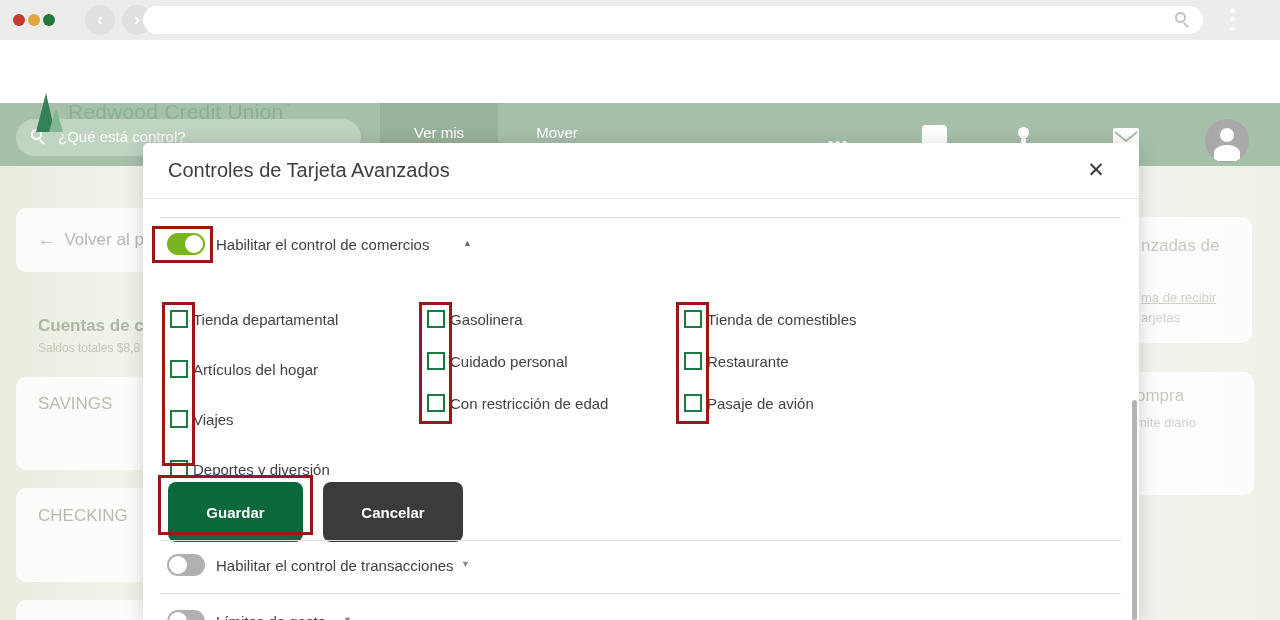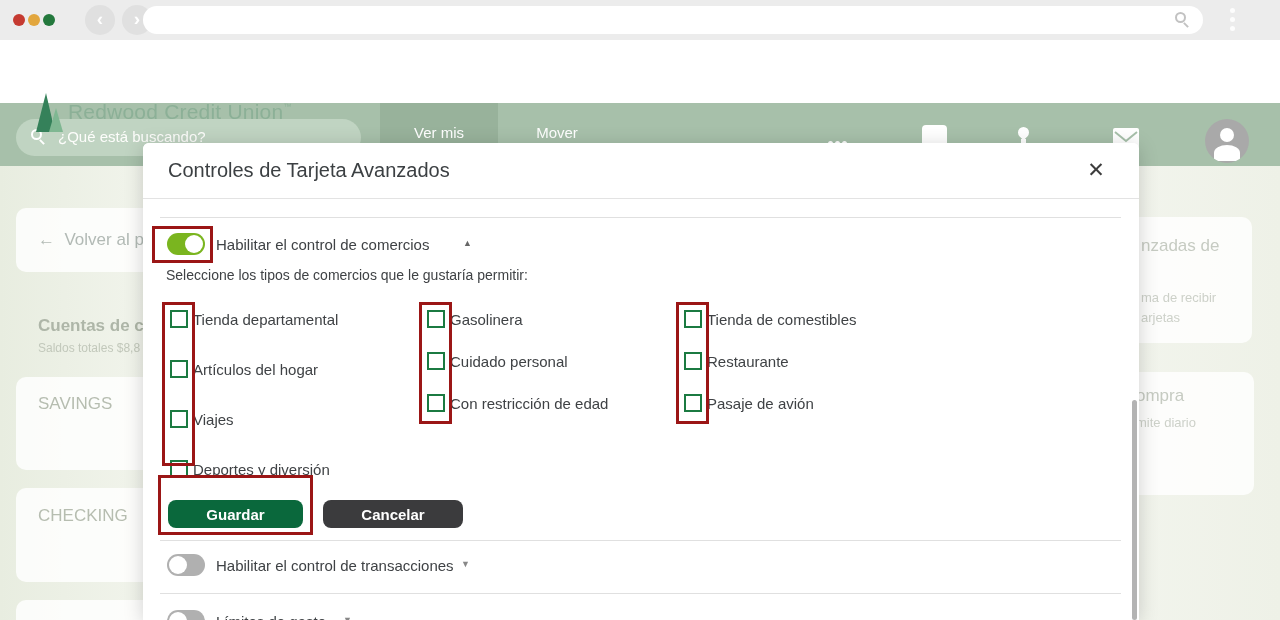--- a/index.html
+++ b/index.html
@@ -63,21 +63,21 @@
   #back-link { left:38px; top:64px; font-size:17px; color:#b2bab5; }
   #accounts-heading { left:38px; top:150px; font-size:17px; font-weight:bold; color:#aeb6a8; }
   #accounts-sub { left:38px; top:175px; font-size:12px; color:#c2c8bb; }
   #savings-card { left:16px; top:211px; width:185px; height:93px; }
   #savings-label { left:38px; top:228px; font-size:17px; }
   #checking-card { left:16px; top:322px; width:185px; height:94px; }
   #checking-label { left:38px; top:340px; font-size:17px;text-align:center; }
   #extra-card { left:16px; top:434px; width:185px; height:40px; }
   #right-card1 { left:1102px; top:51px; width:150px; height:126px; }
   #rc1-title { left:1141px; top:70px; font-size:17px; color:#c6cbc2; }
-  #rc1-l1 { left:1141px; top:124px; font-size:13px; color:#cdd1c9; }
+  #rc1-l1 { left:1141px; top:124px; font-size:13px; color:#cdd1c9;text-decoration:underline; }
   #rc1-l2 { left:1141px; top:144px; font-size:13px; color:#cdd1c9; }
   #right-card2 { left:1102px; top:206px; width:152px; height:123px; }
   #rc2-title { left:1136px; top:220px; font-size:17px; color:#c6cbc2; }
   #rc2-l1 { left:1136px; top:249px; font-size:13px; color:#cdd1c9; }
 
   
   #modal { left:143px; top:143px; width:996px; height:477px; background:#fff; z-index:10;
     border-radius:6px 6px 0 0; box-shadow:0 3px 20px rgba(0,0,0,0.18); overflow:hidden; }
   #modal-header { left:0; top:0; width:996px; height:56px; border-bottom:1px solid #e3e3e3; background:#fff; }
   #modal-title { left:25px; top:16px; font-size:20px; color:#3c4043; }
@@ -104,21 +104,21 @@
   #spending-caret { left:200px; top:472px; font-size:9px; color:#888; }
 
   .cb-col { display:flex; flex-direction:column; gap:24px; }
   #cb-col1 { left:27px; top:167px;gap:32px; }
   #cb-col2 { left:284px; top:167px;justify-content:space-between; }
   #cb-col3 { left:541px; top:167px; }
   .cb-item { display:flex; align-items:center; height:18px; }
   .cb { width:18px; height:18px; border:2px solid #1b7a41; background:#fff; flex:0 0 18px; }
   .cb-label { margin-left:5px; font-size:15px; color:#3f4245; white-space:nowrap; }
 
-  .btn { top:357px; height:28px; border:none; border-radius:8px; color:#fff;
+  .btn { top:339px; height:60px; border:none; border-radius:8px; color:#fff;
     font-family:"Liberation Sans", sans-serif; font-size:15px; font-weight:bold; }
   #save-btn { left:25px; width:135px; background:#0a683c; }
   #cancel-btn { left:180px; width:140px; background:#3b3b3d; }
 
   .annot { border:3px solid #9b1616; z-index:12; }
   #rb-toggle { left:9px; top:83px; width:61px; height:37px; }
   #rb-col1 { left:19px; top:159px; width:33px; height:164px; }
   #rb-col2 { left:276px; top:159px; width:33px; height:122px; }
   #rb-col3 { left:533px; top:159px; width:33px; height:122px; }
   #rb-save { left:15px; top:332px; width:155px; height:60px; }
@@ -154,21 +154,21 @@
     <span class="abs" id="logo-tri2"></span>
     <span class="abs" id="logo-text"><span>Redwood Credit Union</span><span id="logo-tm">™</span></span>
   </div>
 
   <div id="navbar" class="abs">
     <div class="abs" id="nav-search">
       <span class="abs" id="nav-search-icon">
           <i class="lens"></i>
           <i class="handle"></i>
         </span>
-      <span class="abs" id="nav-search-text">¿Qué está buscando?</span>
+      <span class="abs" id="nav-search-text">¿Qué está control?</span>
     </div>
     <div class="abs nav-tab" id="tab-vermis">Ver mis</div>
     <div class="abs nav-tab" id="tab-mover">Mover</div>
     <div class="abs navdots" style="left:828px; top:29px;"><i></i><i></i><i></i></div>
     <div class="abs" id="icon-card"></div>
     <div class="abs" id="icon-pin"></div>
     <div class="abs" id="icon-pin-dot"></div>
     <div class="abs" id="icon-mail">
       <svg width="26" height="20">
           <polyline points="2,4 13,13 24,4" fill="none" stroke="#a7c0aa" stroke-width="2"></polyline>
@@ -205,21 +205,20 @@
       <div class="abs" id="modal-close">✕</div>
     </div>
 
     <div class="abs divider" id="div1"></div>
 
     <div class="abs toggle on" id="toggle-merchant">
         <span class="knob"></span>
       </div>
     <div class="abs row-label" id="merchant-label">Habilitar el control de comercios</div>
     <div class="abs" id="merchant-caret">▲</div>
-    <div class="abs" id="merchant-sub">Seleccione los tipos de comercios que le gustaría permitir:</div>
 
     <div class="abs cb-col" id="cb-col1">
       <div class="cb-item">
         <span class="cb"></span>
         <span class="cb-label">Tienda departamental</span>
       </div>
       <div class="cb-item">
         <span class="cb"></span>
         <span class="cb-label">Artículos del hogar</span>
       </div>

